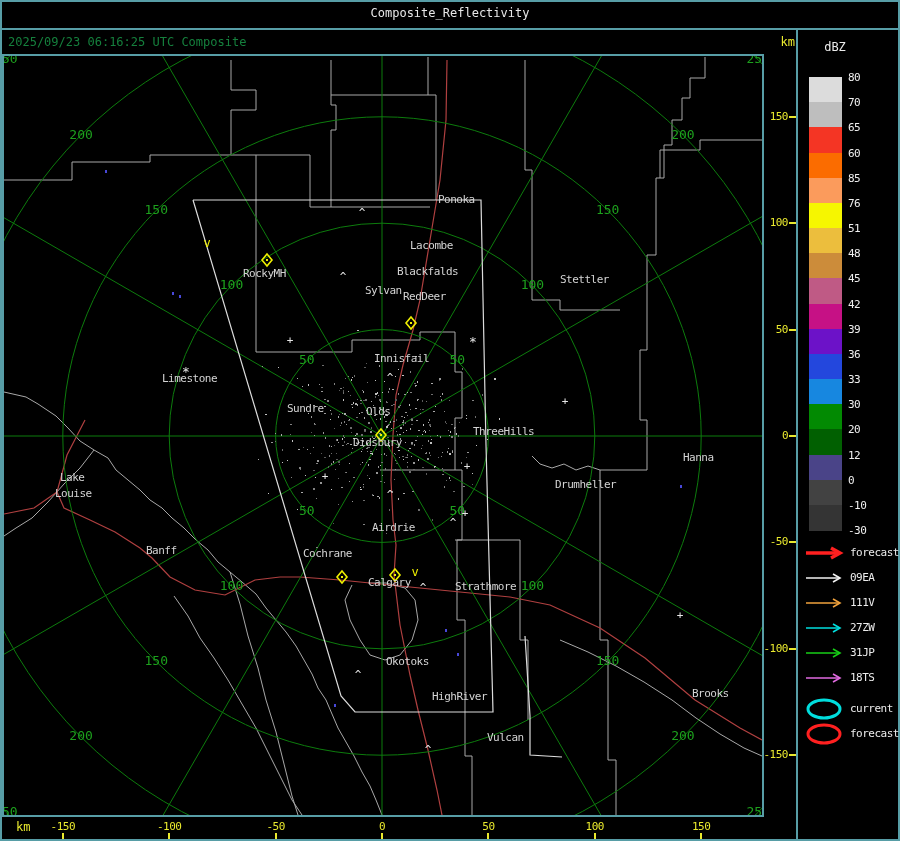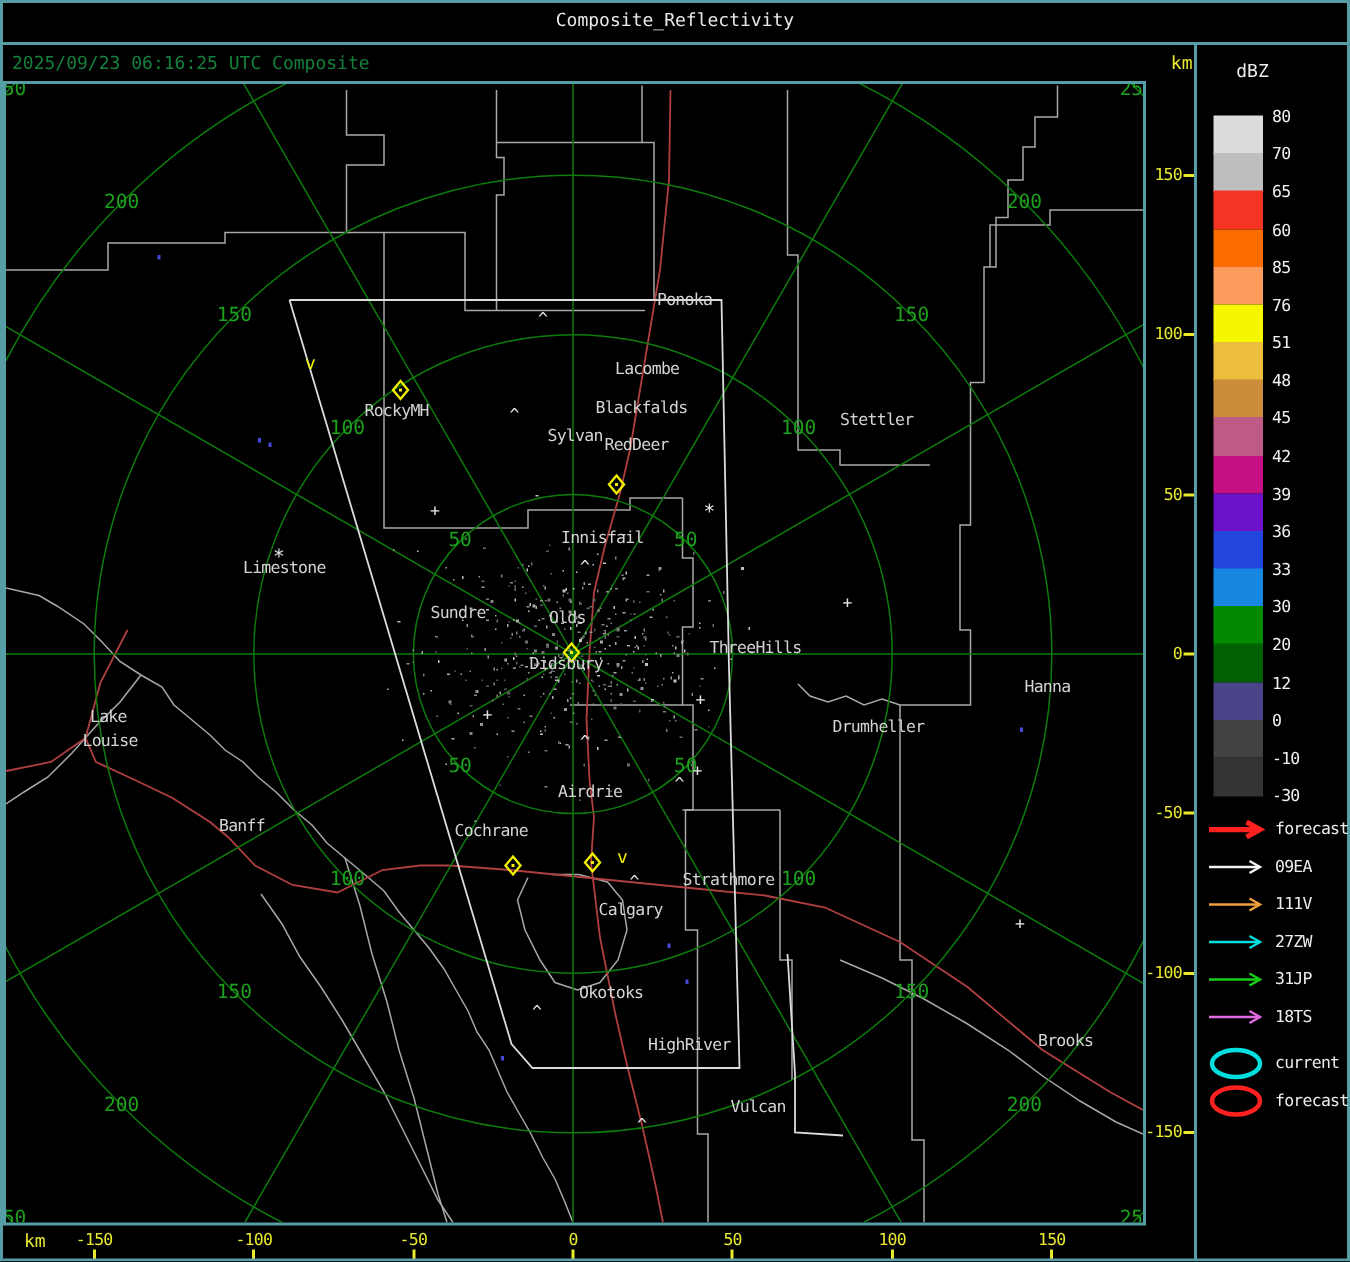--- a/index.html
+++ b/index.html
@@ -591,21 +591,21 @@
         <span class="citylabel" style="left: 362px; top: 349px;">Olds</span>
         <span class="citylabel" style="left: 349px; top: 380px;">Didsbury</span>
         <span class="citylabel" style="left: 469px; top: 369px;">ThreeHills</span>
         <span class="citylabel" style="left: 679px; top: 375px; margin-top: 20px;">Hanna</span>
         <span class="citylabel" style="left: 551px; top: 422px;">Drumheller</span>
         <span class="citylabel" style="left: 56px; top: 415px;">Lake</span>
         <span class="citylabel" style="left: 51px; top: 431px;">Louise</span>
         <span class="citylabel" style="left: 368px; top: 465px;">Airdrie</span>
         <span class="citylabel" style="left: 142px; top: 488px;">Banff</span>
         <span class="citylabel" style="left: 299px; top: 491px;">Cochrane</span>
-        <span class="citylabel" style="left: 364px; top: 544px; margin-left: 31px;">Calgary</span>
+        <span class="citylabel" style="left: 364px; top: 520px;">Calgary</span>
         <span class="citylabel" style="left: 451px; top: 524px;">Strathmore</span>
         <span class="citylabel" style="left: 382px; top: 599px;">Okotoks</span>
         <span class="citylabel" style="left: 382px; top: 634px; margin-left: 46px;">HighRiver</span>
         <span class="citylabel" style="left: 688px; top: 631px;">Brooks</span>
         <span class="citylabel" style="left: 483px; top: 675px;">Vulcan</span>
       </div>
   </div>
 
   <div id="axislayer">
       <div class="tickh" style="left: 61.8px; top: 833px;"></div>

